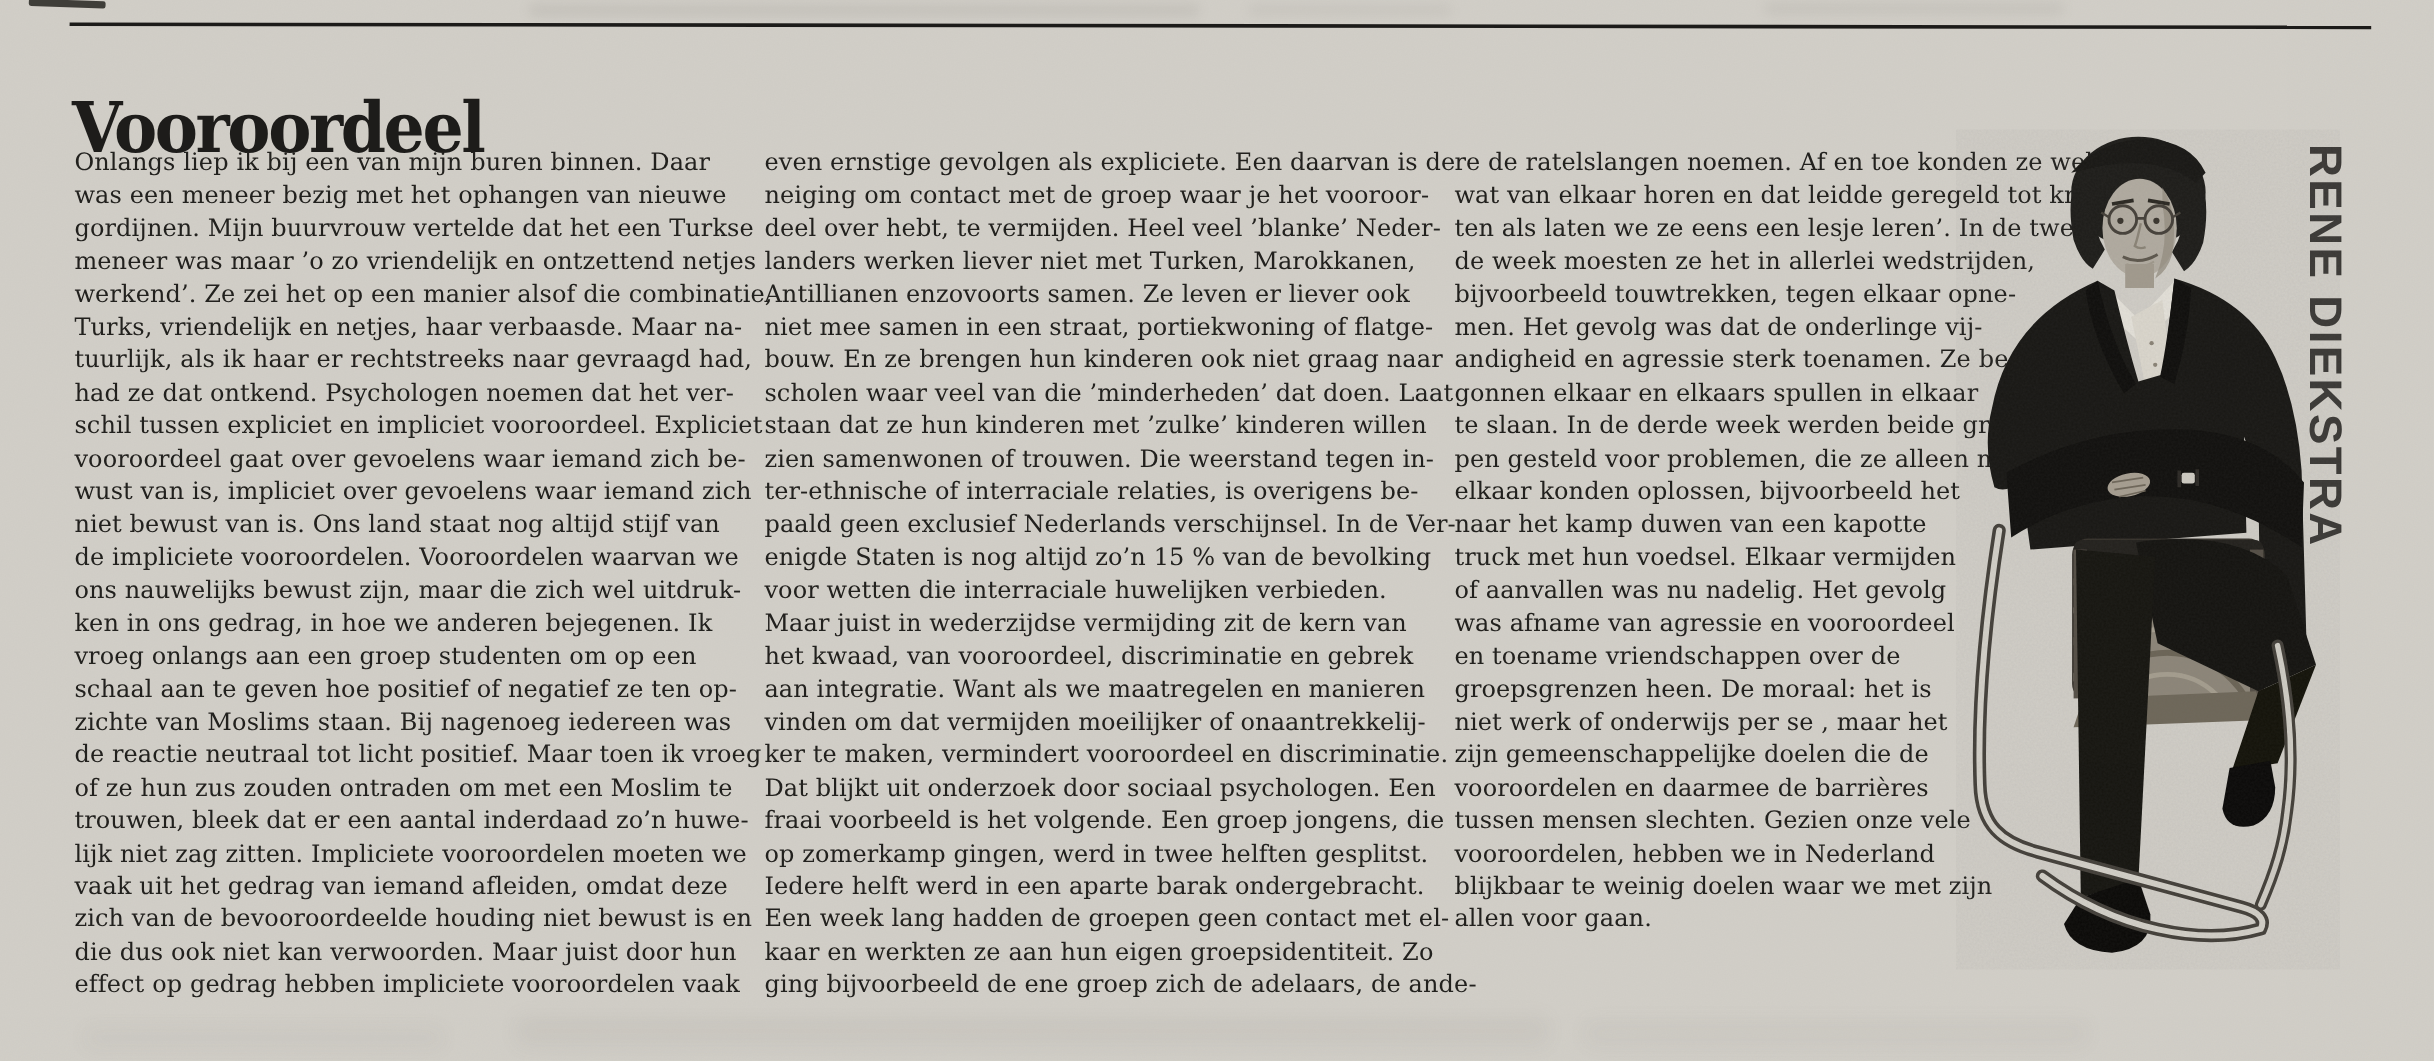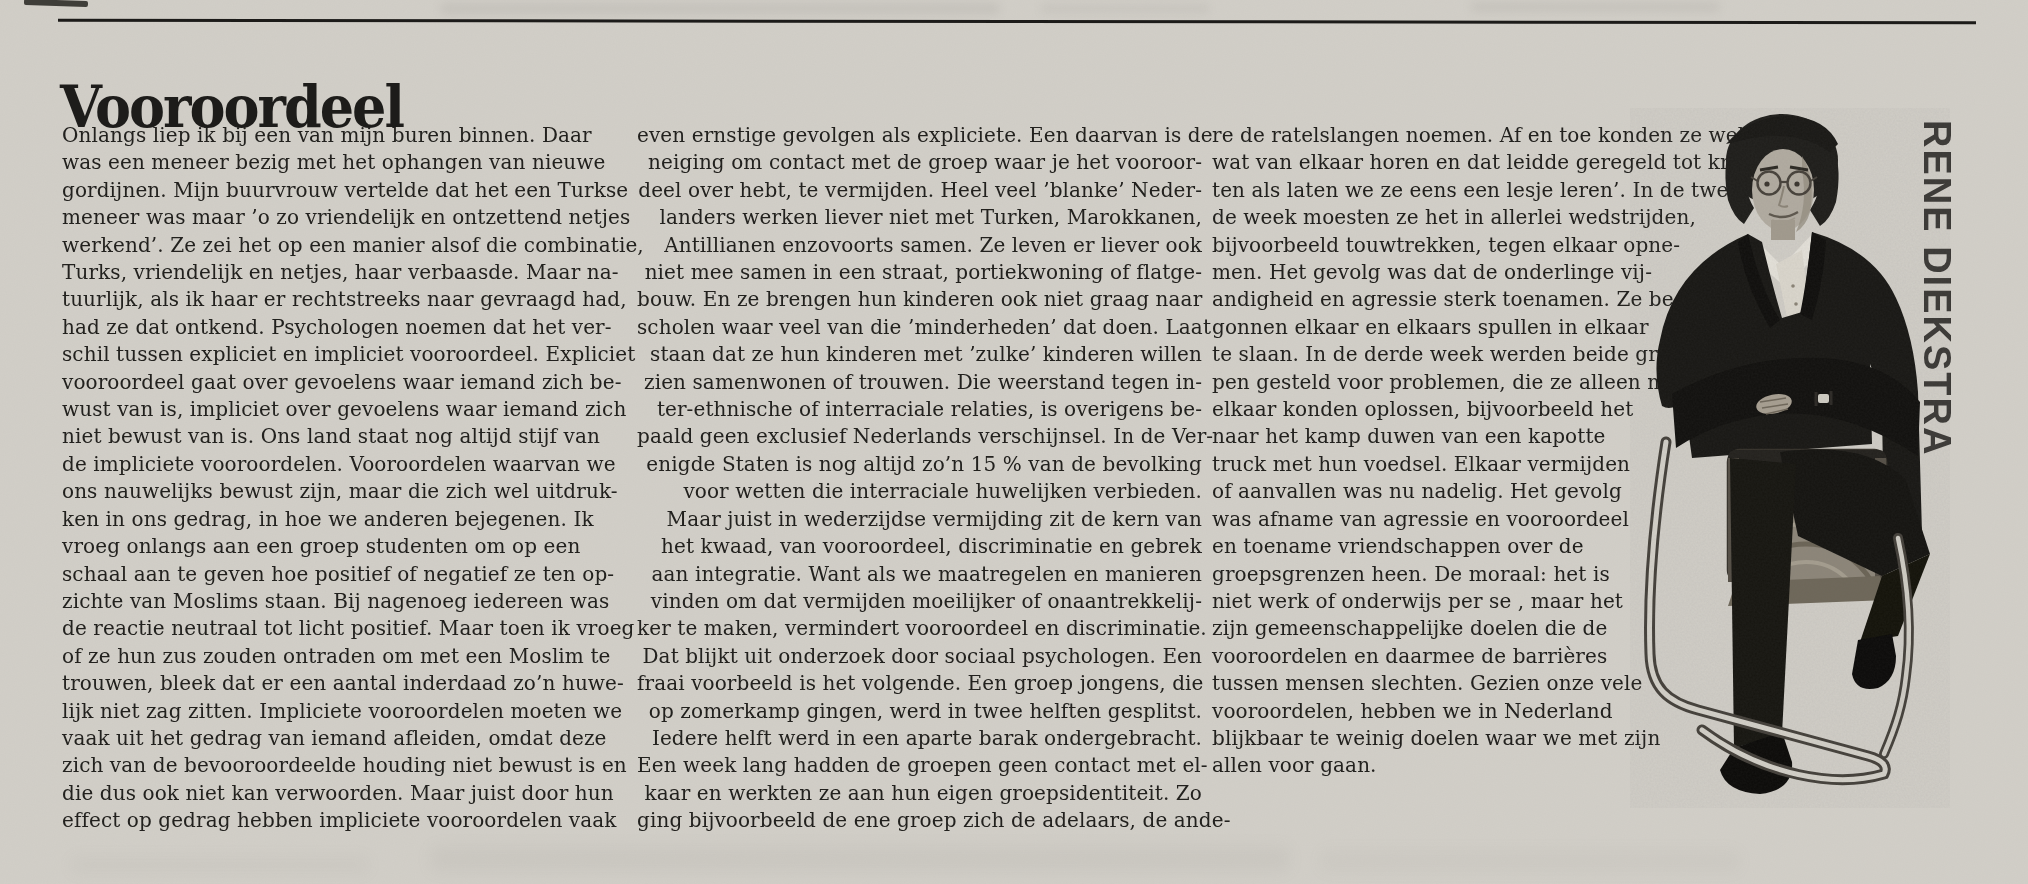--- a/index.html
+++ b/index.html
@@ -41,21 +41,21 @@
   .col{
     position:absolute;top:122px;
     font-family:"DejaVu Serif", serif;
     font-size:20px;
     line-height:27.4px;
     color:#22211e;
     white-space:pre;
     letter-spacing:0.1px;
   }
   .col1{left:62px;width:565px;}
-  .col2{left:637px;width:565px;text-align:right;}
+  .col2{left:637px;width:565px;}
   .col3{left:1212px;width:480px;}
 
   .byline-vertical{
     position:absolute;
     left:1958px;top:120px;
     transform:rotate(90deg);
     transform-origin:left top;
     font-family:"Liberation Sans", sans-serif;
     font-weight:bold;
     font-size:38px;

